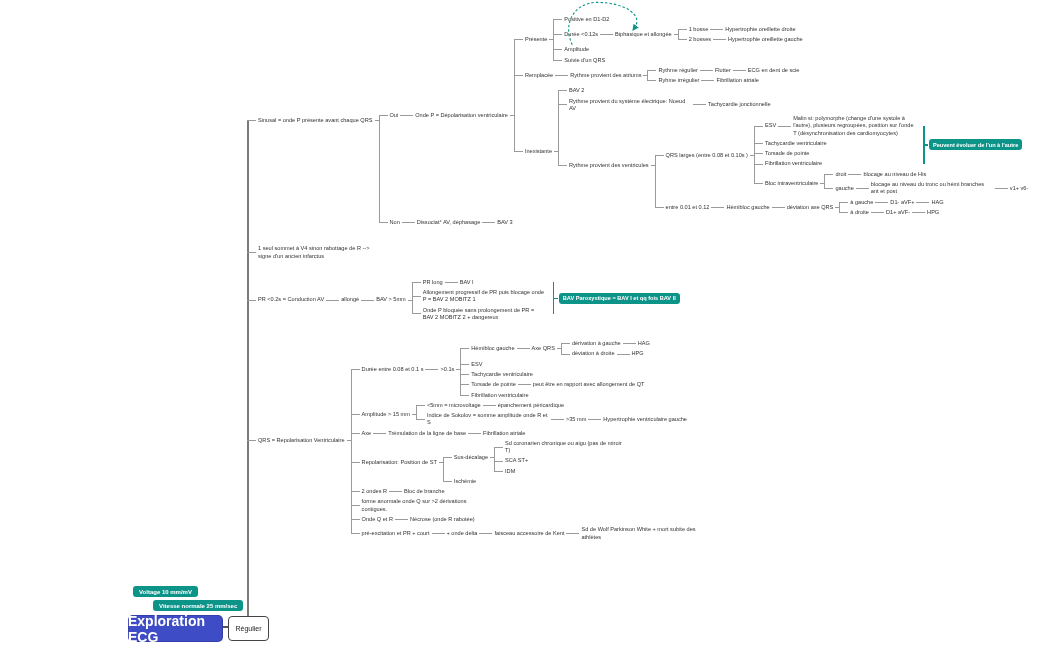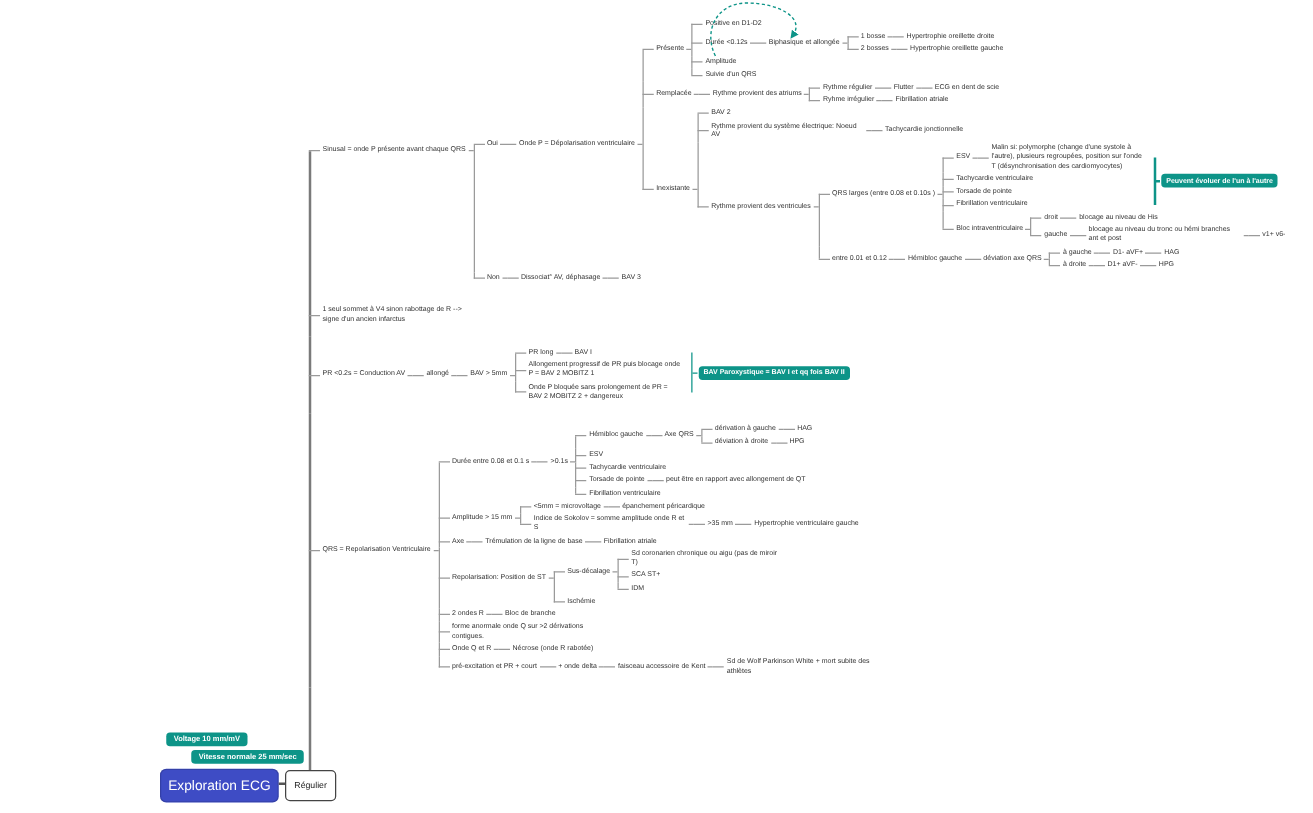--- a/index.html
+++ b/index.html
@@ -28,21 +28,21 @@
   .spine-tail::before{content:"";position:absolute;left:0;top:0;bottom:0;width:1.5px;background:var(--spine)}
 
   
   .callout-line{position:absolute;width:1.5px;background:var(--teal)}
   .callout-tick{position:absolute;height:1.5px;background:var(--teal)}
   .callout-badge{position:absolute;background:var(--teal);color:#fff;font-size:5.6px;font-weight:bold;
                  padding:2.5px 4px;border-radius:3px;white-space:nowrap}
 
   
   .root-box{position:absolute;left:128px;top:615px;width:95px;height:27px;background:var(--rootblue);
-            color:#fff;font-weight:normal;font-size:11px;border-radius:5px;display:flex;align-items:center;
+            color:#fff;font-weight:bold;font-size:14px;border-radius:5px;display:flex;align-items:center;
             justify-content:center;box-shadow:0 0 0 1px rgba(0,0,0,0.15) inset}
   .root-link{position:absolute;left:223px;top:626px;width:5px;height:1.5px;background:#555}
   .regulier{position:absolute;left:228px;top:616px;width:39px;height:23px;background:#fff;border:1.2px solid #444;
             border-radius:4px;display:flex;align-items:center;justify-content:center;font-size:7px;color:#222}
   .mini-badge{position:absolute;background:var(--teal);color:#fff;font-weight:bold;font-size:6px;
               padding:2.5px 6px;border-radius:3px;white-space:nowrap}
   .badge-voltage{left:133px;top:586px}
   .badge-speed{left:153px;top:600px}
 
   .arrow-svg{position:absolute;left:0;top:0;pointer-events:none}

